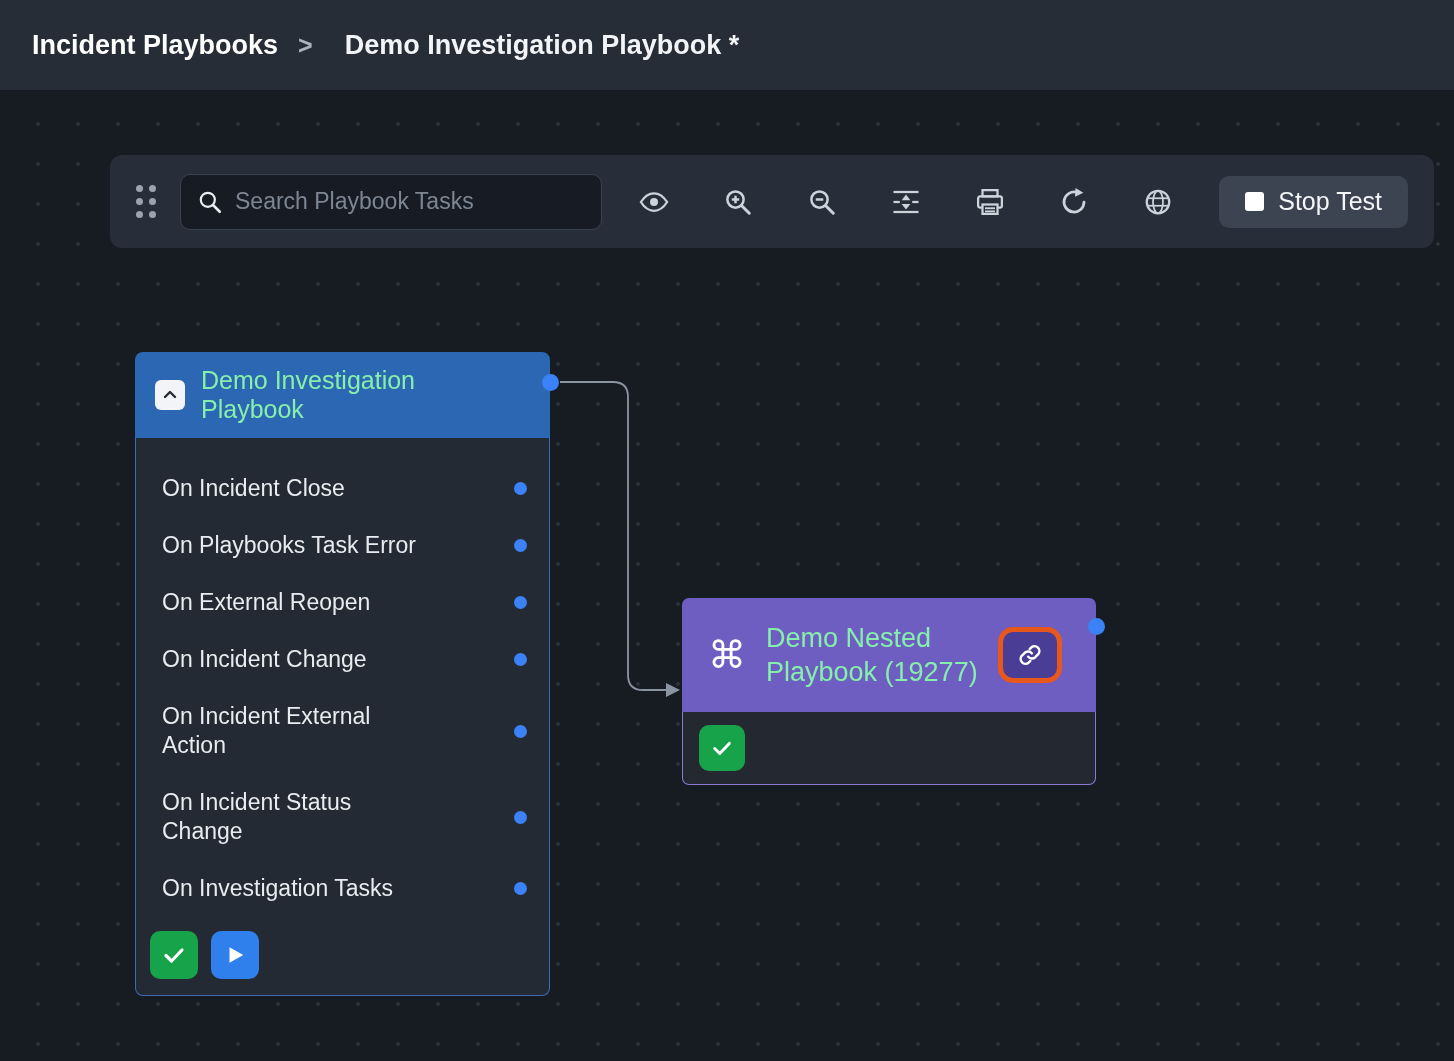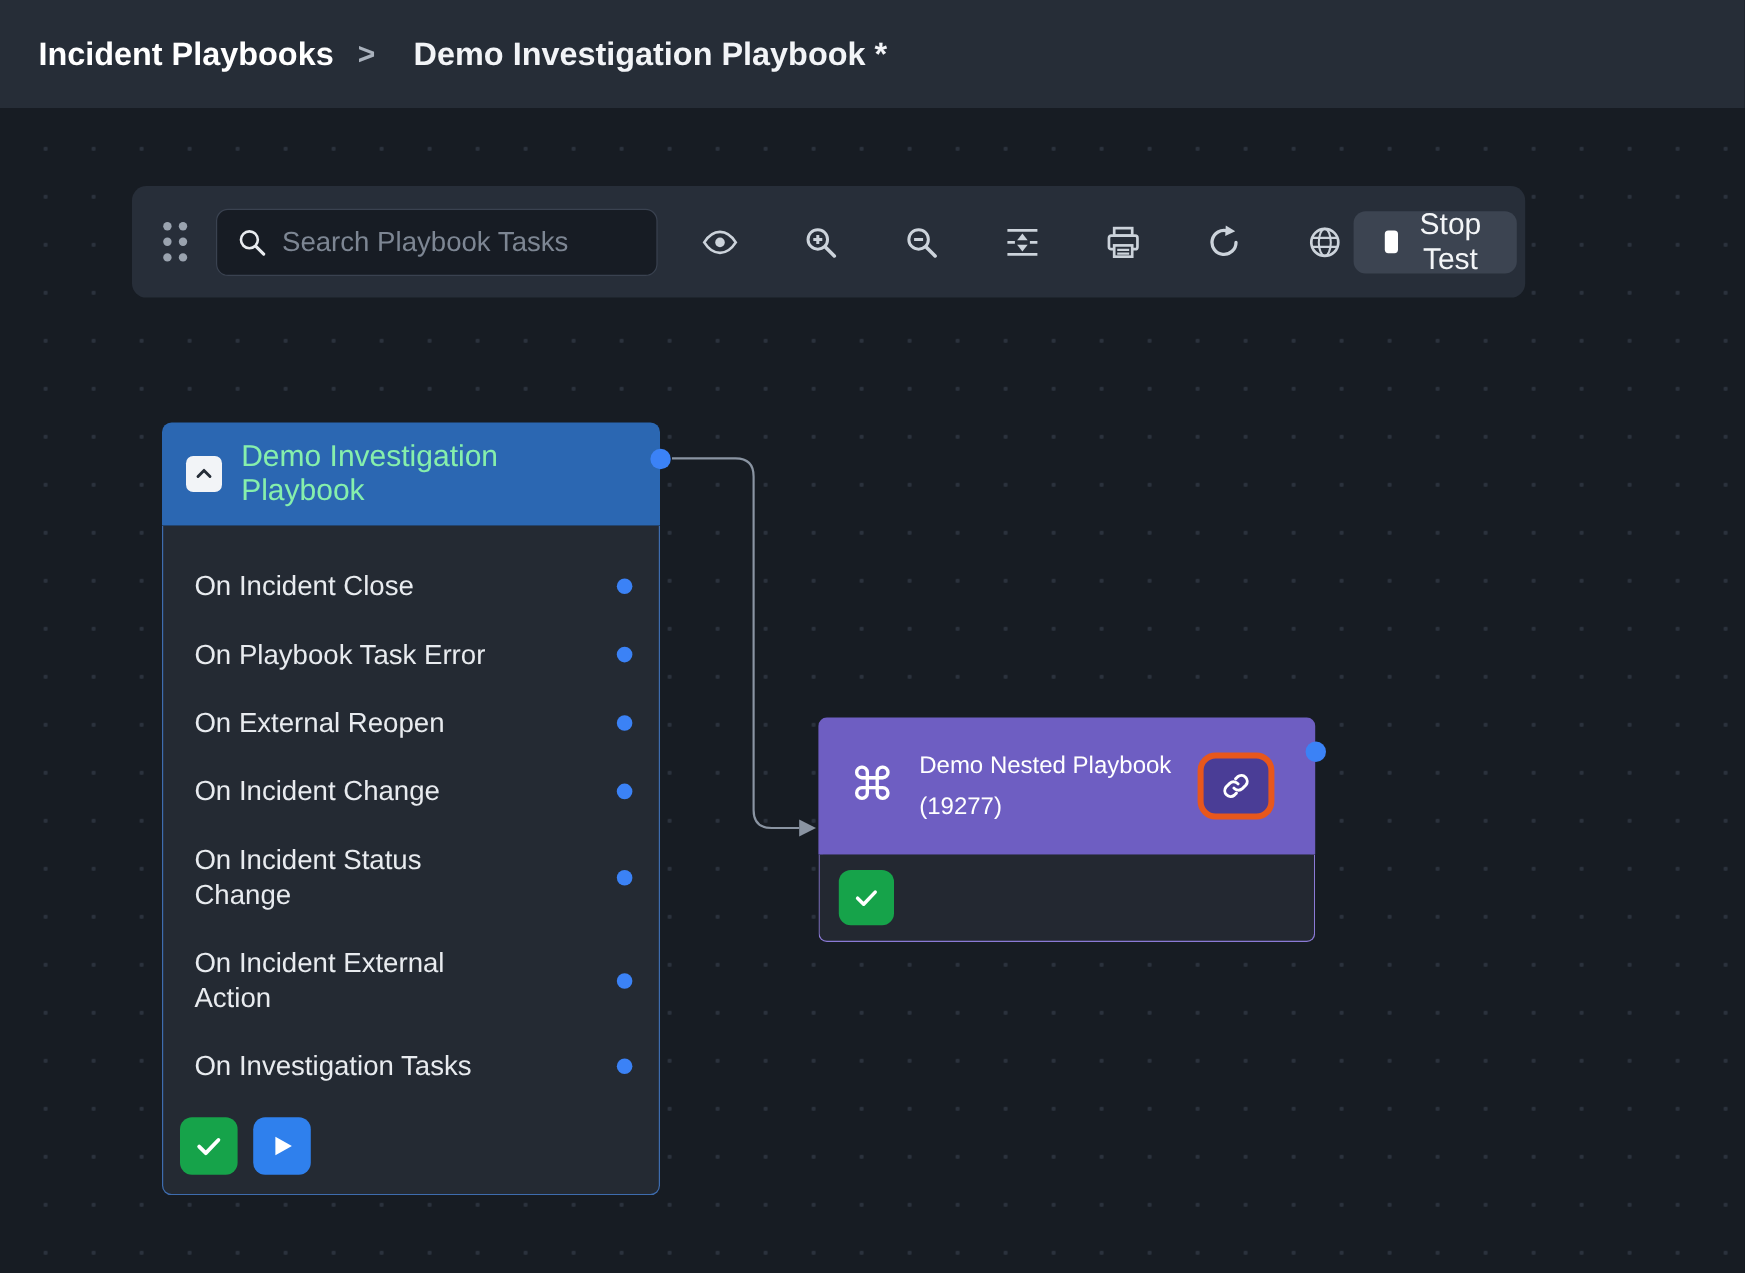--- a/index.html
+++ b/index.html
@@ -32,21 +32,21 @@
     background-color: #171c23;
     background-image: radial-gradient(circle, #2b323d 1.7px, transparent 1.9px);
     background-size: 40px 40px;
     background-position: 18px 14px;
   }
 
   
   .toolbar {
     position: absolute;
     left: 110px; top: 65px;
-    width: 1161px; height: 93px;
+    width: 1324px; height: 93px;
     background: #272e39;
     border-radius: 12px;
     display: flex;
     align-items: center;
     padding: 0 26px;
   }
   .drag-handle {
     display: grid;
     grid-template-columns: repeat(2, 7px);
     grid-template-rows: repeat(3, 7px);
@@ -176,21 +176,21 @@
     background: #6e5ec2;
     border-radius: 7px 7px 0 0;
     display: flex; align-items: center;
     padding: 18px 18px 18px 26px;
     gap: 20px;
     min-height: 114px;
     cursor: pointer;
   }
   .cmd-glyph { color: #ffffff; font-size: 38px; line-height: 38px; flex: 0 0 auto; }
   .node-nested .node-title {
-    color: #ffffff; font-size: 20px; line-height: 34px; max-width: 212px; flex: 1;
+    color: #86efac; font-size: 27px; line-height: 34px; max-width: 212px; flex: 1;
   }
   .link-btn {
     width: 64px; height: 56px;
     background: #4a3d96;
     border: 5px solid #e8571c;
     border-radius: 15px;
     display: flex; align-items: center; justify-content: center;
     color: #ffffff; cursor: pointer;
     flex: 0 0 auto;
   }
@@ -322,37 +322,37 @@
       </span>
       <span class="node-title">Demo Investigation Playbook</span>
       <span class="out-port"></span>
     </div>
     <div class="node-body">
       <div class="prow">
         <span class="plabel">On Incident Close</span>
         <span class="pdot"></span>
       </div>
       <div class="prow">
-        <span class="plabel">On Playbook Task Error</span>
+        <span class="plabel">On Playbooks Task Error</span>
         <span class="pdot"></span>
       </div>
       <div class="prow">
         <span class="plabel">On External Reopen</span>
         <span class="pdot"></span>
       </div>
       <div class="prow">
         <span class="plabel">On Incident Change</span>
         <span class="pdot"></span>
       </div>
       <div class="prow">
+        <span class="plabel">On Incident External Action</span>
+        <span class="pdot"></span>
+      </div>
+      <div class="prow">
         <span class="plabel">On Incident Status Change</span>
-        <span class="pdot"></span>
-      </div>
-      <div class="prow">
-        <span class="plabel">On Incident External Action</span>
         <span class="pdot"></span>
       </div>
       <div class="prow">
         <span class="plabel">On Investigation Tasks</span>
         <span class="pdot"></span>
       </div>
       <div class="node-footer">
         <button class="sq-btn btn-green">
           <svg width="24" height="24" viewBox="0 0 24 24">
             <polyline points="4,12.5 9.5,18 20,7" fill="none" stroke="#ffffff" stroke-width="3.2" stroke-linecap="round" stroke-linejoin="round"></polyline>

